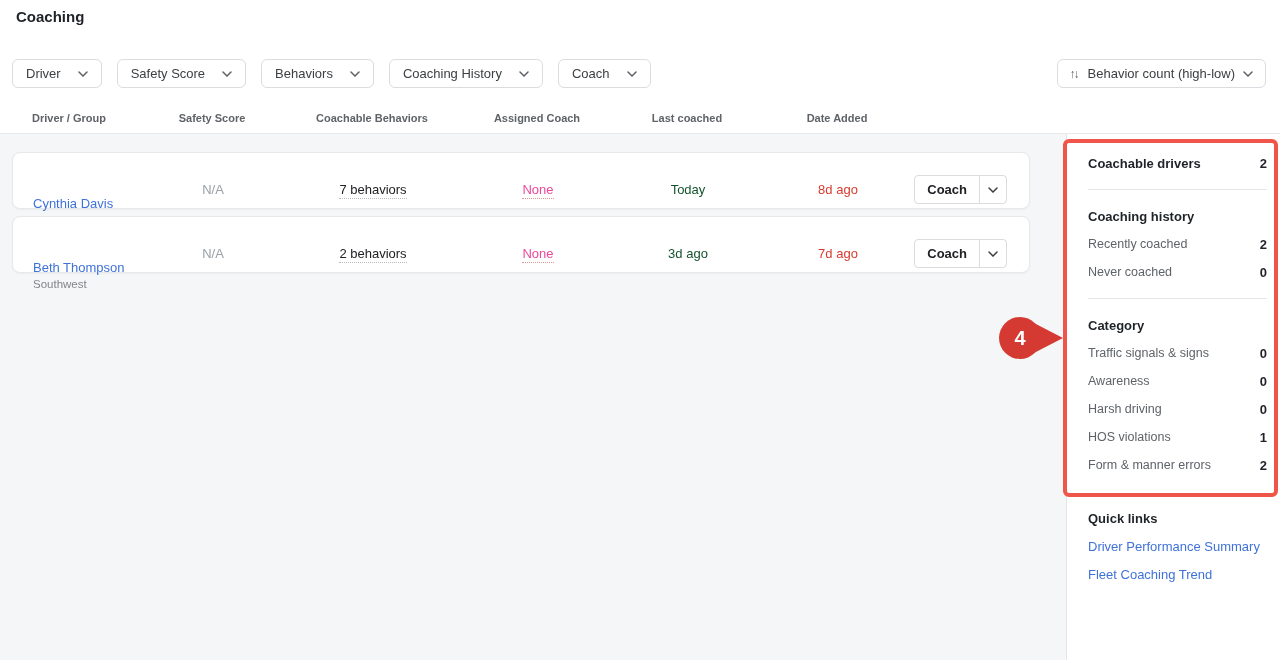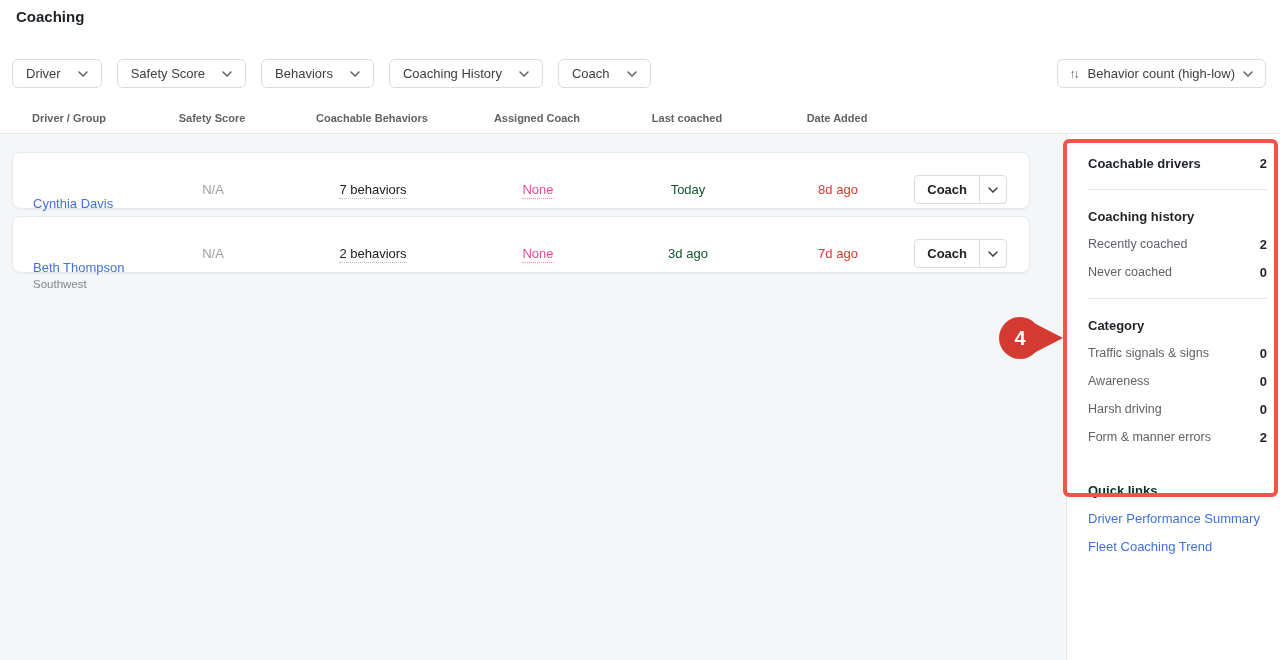--- a/index.html
+++ b/index.html
@@ -210,20 +210,24 @@
     </div>
     <div class="stat-row">
       <span class="stat-label">Awareness</span>
       <span class="stat-value">0</span>
     </div>
     <div class="stat-row">
       <span class="stat-label">Harsh driving</span>
       <span class="stat-value">0</span>
     </div>
     <div class="stat-row">
+      <span class="stat-label">HOS violations</span>
+      <span class="stat-value">1</span>
+    </div>
+    <div class="stat-row">
       <span class="stat-label">Form &amp; manner errors</span>
       <span class="stat-value">2</span>
     </div>
 
     <div class="stat-row ql-title">
       <span class="stat-heading">Quick links</span>
     </div>
     <div class="ql-row">
         <span class="ql-link">Driver Performance Summary</span>
       </div>

